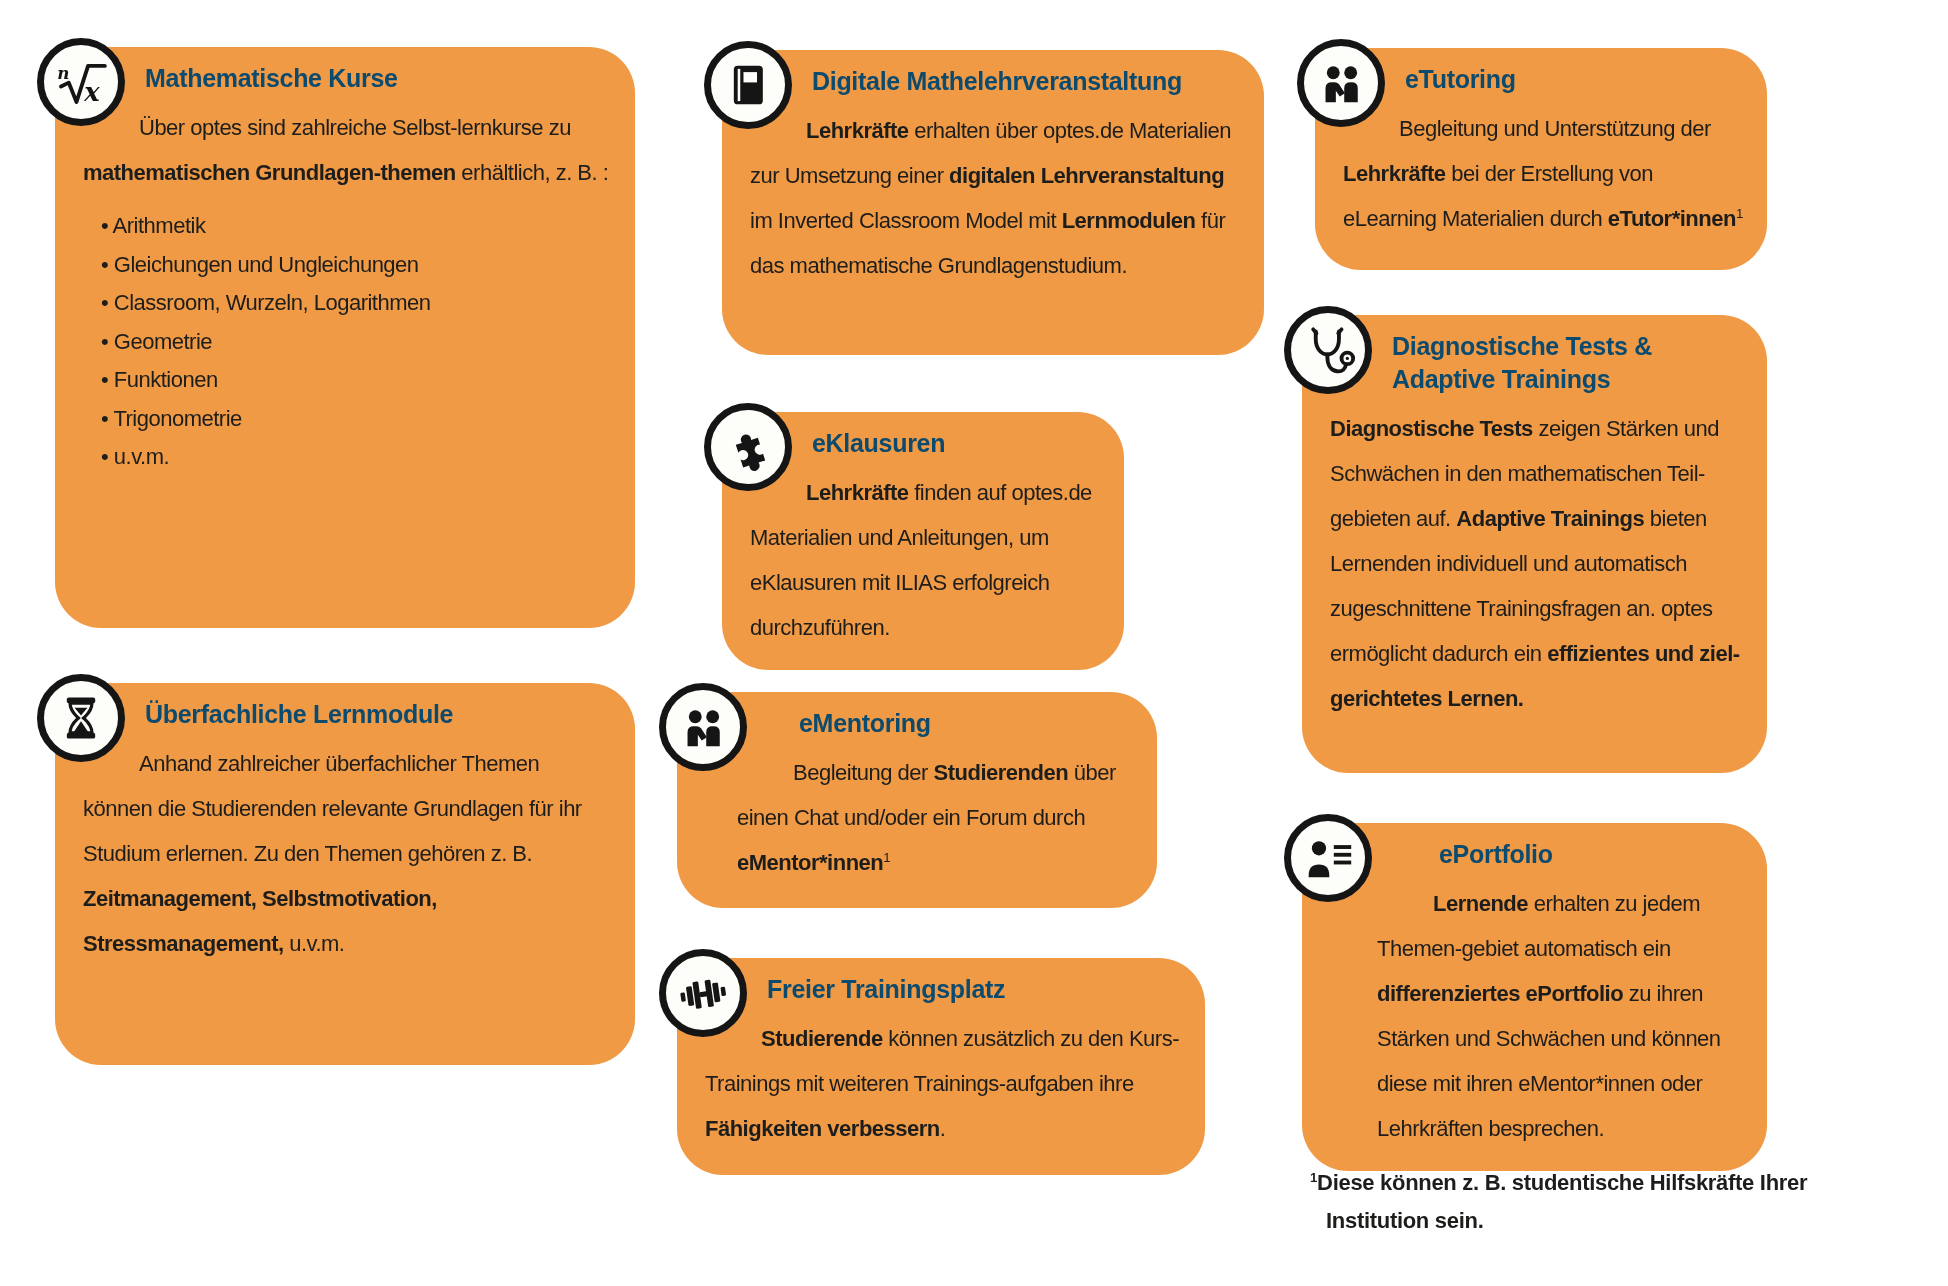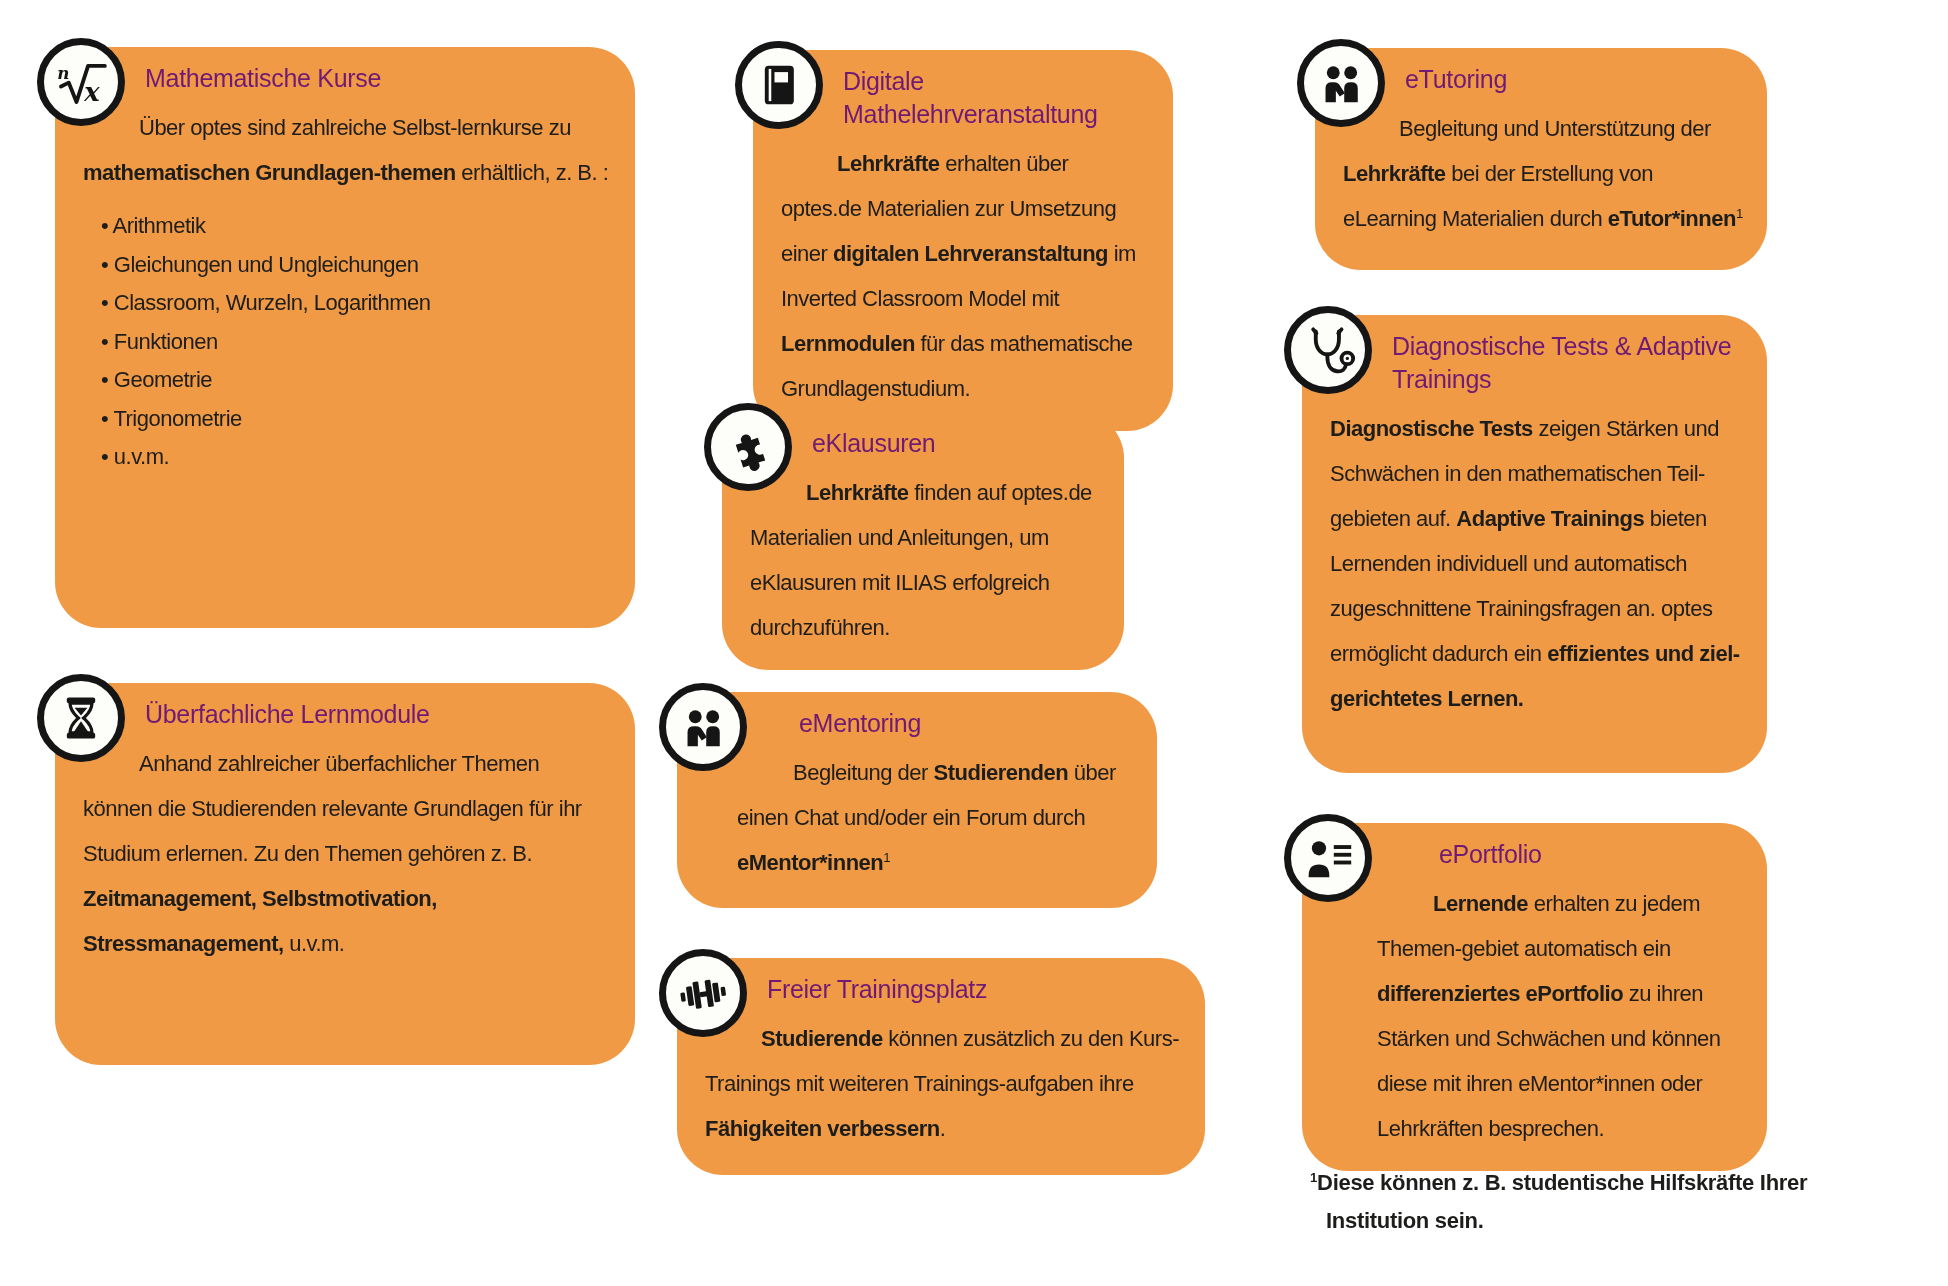--- a/index.html
+++ b/index.html
@@ -11,22 +11,22 @@
     position:absolute;background:#F09A46;border-radius:0 46px 46px 46px;
     box-sizing:border-box;padding-bottom:20px;
   }
   .card-icon{
     position:absolute;left:-18px;top:-9px;width:74px;height:74px;
     background:#fdfdfa;border:7px solid #151515;border-radius:50%;
     display:flex;align-items:center;justify-content:center;z-index:2;
   }
   .card-icon svg{width:58px;height:58px;display:block;}
   .card h2{
-    margin:15px 12px 0 90px;font-size:25px;line-height:33px;color:#701a75;
-    font-weight:normal;letter-spacing:-0.3px;
+    margin:15px 12px 0 90px;font-size:25px;line-height:33px;color:#0c4a6e;
+    font-weight:bold;letter-spacing:-0.3px;
   }
   .body{
     margin:10px 22px 0 28px;font-size:22px;line-height:45px;
     letter-spacing:-0.5px;font-weight:normal;
   }
   .indent .body{text-indent:56px;}
   .card ul{list-style:none;margin:12px 0 0 16px;padding:0 20px 0 30px;}
   .card li{font-size:22px;line-height:38.5px;letter-spacing:-0.5px;}
   .card li::before{content:"• ";}
   b{font-weight:bold;}
@@ -50,22 +50,22 @@
         <text x="8" y="40" font-size="26" font-style="italic" font-weight="bold" font-family="DejaVu Serif, serif" fill="#151515">n</text>
         <text x="50" y="74" font-size="40" font-style="italic" font-weight="bold" font-family="DejaVu Serif, serif" fill="#151515">x</text>
       </svg>
     </span>
     <h2>Mathematische Kurse</h2>
     <p class="body"><span>Über optes sind zahlreiche Selbst-lernkurse zu </span><b>mathematischen Grundlagen-themen</b><span> erhältlich, z. B. :</span></p>
     <ul>
       <li>Arithmetik</li>
       <li>Gleichungen und Ungleichungen</li>
       <li>Classroom, Wurzeln, Logarithmen</li>
+      <li>Geometrie</li>
       <li>Funktionen</li>
-      <li>Geometrie</li>
       <li>Trigonometrie</li>
       <li>u.v.m.</li>
     </ul>
   </div>
 
   <div class="card indent" style="left:55px;top:683px;width:580px;min-height:382px;">
     <span class="card-icon">
       <svg viewBox="0 0 90 90">
         <g fill="#151515">
           <rect x="23" y="13" width="44" height="9" rx="3"></rect>
@@ -73,21 +73,21 @@
           <path d="M28 22 h34 c0 12 -8 18 -13 23 c5 5 13 11 13 23 h-34 c0 -12 8 -18 13 -23 c-5 -5 -13 -11 -13 -23 z" fill="none" stroke="#151515" stroke-width="5"></path>
           <path d="M35 29 h20 l-10 12 z"></path>
           <path d="M45 50 l-12 18 h24 z"></path>
         </g>
       </svg>
     </span>
     <h2>Überfachliche Lernmodule</h2>
     <p class="body"><span>Anhand zahlreicher überfachlicher Themen können die Studierenden relevante Grundlagen für ihr Studium erlernen. Zu den Themen gehören z. B. </span><b>Zeitmanagement, Selbstmotivation, Stressmanagement,</b><span> u.v.m.</span></p>
   </div>
 
-  <div class="card indent" style="left:722px;top:50px;width:420px;min-height:305px;margin-left:31px;">
+  <div class="card indent" style="left:722px;top:50px;width:542px;min-height:305px;">
     <span class="card-icon">
       <svg viewBox="0 0 90 90">
         <rect x="23" y="15" width="45" height="60" rx="6" fill="#151515"></rect>
         <rect x="29" y="20" width="4" height="50" fill="#fdfdfa"></rect>
         <rect x="38" y="25" width="21" height="16" fill="#fdfdfa"></rect>
       </svg>
     </span>
     <h2>Digitale Mathelehrveranstaltung</h2>
     <p class="body"><b>Lehrkräfte</b><span> erhalten über optes.de Materialien zur Umsetzung einer </span><b>digitalen Lehrveranstaltung</b><span> im Inverted Classroom Model mit </span><b>Lernmodulen</b><span> für das mathematische Grundlagenstudium.</span></p>
   </div>

